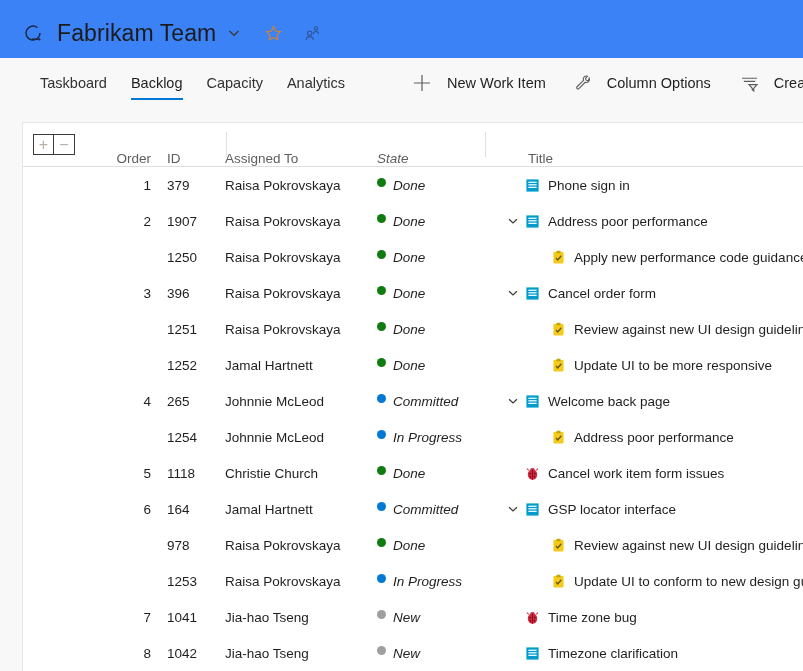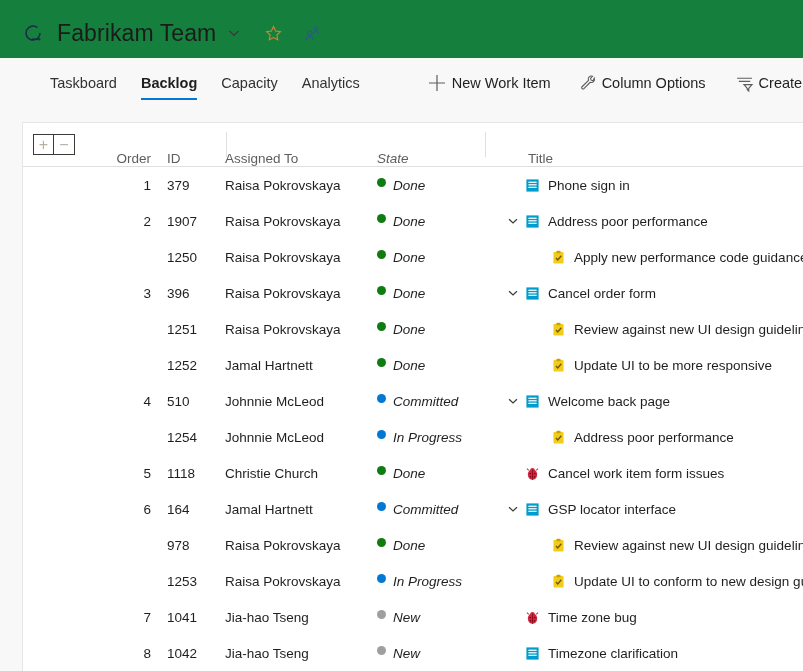--- a/index.html
+++ b/index.html
@@ -10,21 +10,21 @@
     color: #201f1e;
     overflow: hidden;
   }
 
   
   .header {
     height: 58px;
     display: flex;
     align-items: center;
     padding: 8px 0 0 20px;
-    background: #15803d;
+    background: #3b82f6;
   }
   .team-icon {
     width: 26px; height: 26px;
     margin-right: 11px;
     display: flex; align-items: center; justify-content: center;
     color: #1b2a4a;
   }
   .team-title {
     font-size: 23px;
     font-weight: 400;
@@ -49,51 +49,50 @@
     color: #2f5496;
     display: flex; align-items: center;
     cursor: pointer;
   }
 
   
   .tabbar {
     height: 50px;
     display: flex;
     align-items: center;
-    padding-left: 17px;
+    padding-left: 28px;
     background: #f8f8f8;
-    margin-left: 21px;
   }
   .tab {
     position: relative;
     font-size: 14.5px;
     color: #323130;
     padding: 0 12px;
     height: 50px;
     line-height: 50px;
     cursor: pointer;
     white-space: nowrap;
   }
-  .tab.active { font-weight: bold; color: #201f1e; }
+  .tab.active { font-weight: normal; color: #201f1e; }
   .tab.active::after {
     content: "";
     position: absolute;
     left: 12px; right: 12px; bottom: 8px;
     height: 2px; background: #0078d4;
   }
   .tb-sep {
     width: 1px;
     height: 28px;
     background: #d6d6d6;
     margin: 0 18px 0 22px;
   }
   .tbtn {
     display: flex;
     align-items: center;
-    gap: 4px;
+    gap: 14px;
     font-size: 14.5px;
     color: #201f1e;
     padding: 0 14px;
     height: 40px;
     cursor: pointer;
     white-space: nowrap;
   }
   .tbtn .ic { display: flex; align-items: center; color: #605e5c; }
 
   
@@ -445,21 +444,21 @@
               <rect x="5.8" y="0.9" width="4.4" height="2.6" rx="0.6" fill="#c8a400"></rect>
               <path d="M5.3 8.6 L7.2 10.6 L11 6.1" fill="none" stroke="#6b5a00" stroke-width="1.5"></path>
             </svg>
           </span>
           <span class="wi-label">Update UI to be more responsive</span>
         </div>
       </div>
       <div class="row">
         <div class="expcol"></div>
         <div class="cell c-order">4</div>
-        <div class="cell c-id">510</div>
+        <div class="cell c-id">265</div>
         <div class="cell c-assigned">Johnnie McLeod</div>
         <div class="cell c-state state-cell">
           <span class="dot" style="background:#0078d4"></span>
           <span>Committed</span>
         </div>
         <div class="title-cell">
           <span class="chev">
             <svg width="14" height="14" viewBox="0 0 16 16" fill="none" stroke="currentColor" stroke-width="1.4">
               <path d="M3.5 6 L8 10.3 L12.5 6"></path>
             </svg>

